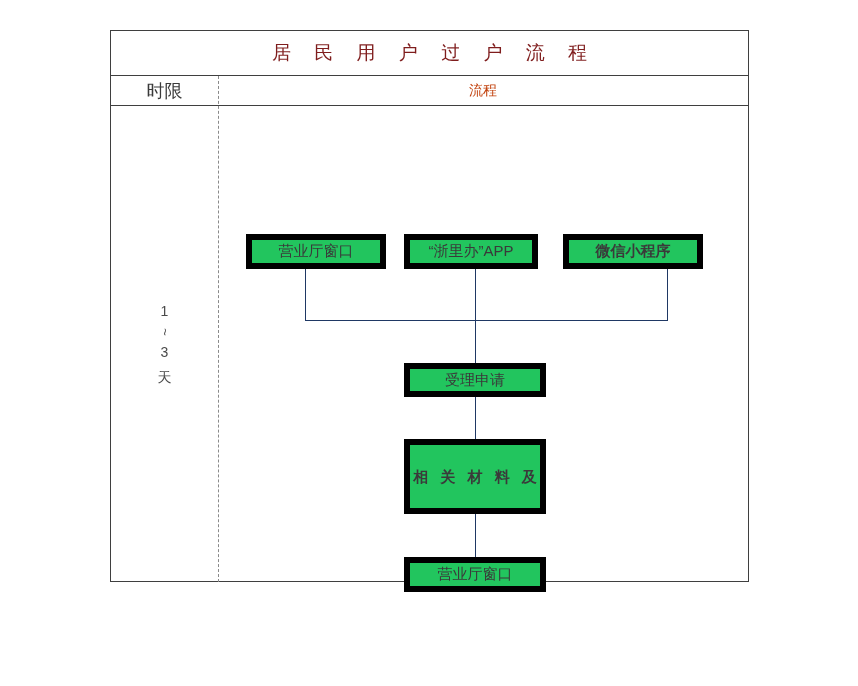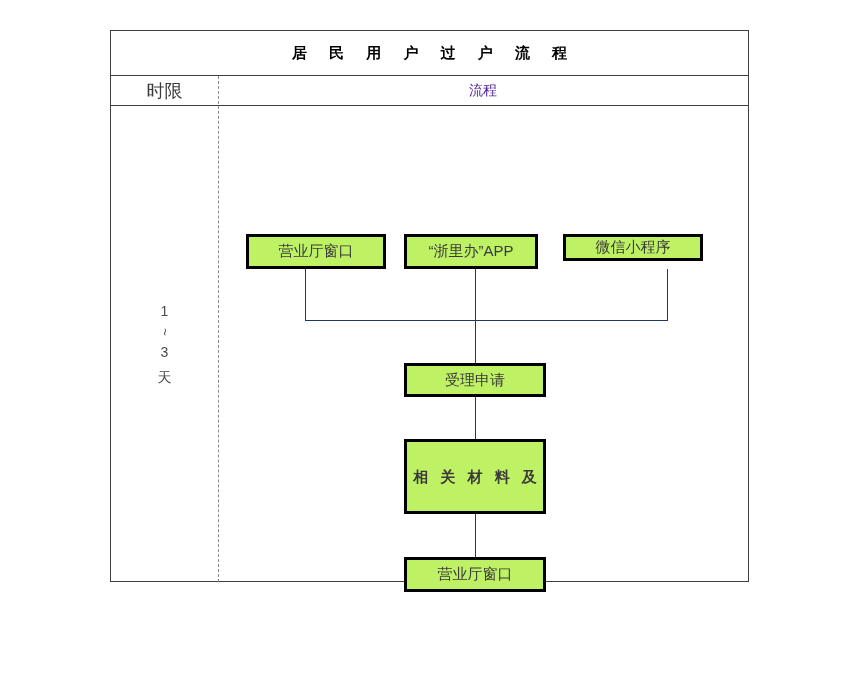--- a/index.html
+++ b/index.html
@@ -34,25 +34,25 @@
     top: 0;
     width: 100%;
     height: 45px;
     border-bottom: 1px solid #3f3f3f;
     box-sizing: border-box;
     display: flex;
     align-items: center;
     justify-content: center;
   }
   .title-text {
-    font-size: 15px;
+    font-size: 19px;
     letter-spacing: 9px;
     text-indent: 9px;
-    color: #000000;
-    font-weight: 700;
+    color: #7f1d1d;
+    font-weight: 400;
   }
 
   .head-row {
     position: absolute;
     left: 0;
     top: 45px;
     width: 100%;
     height: 30px;
     border-bottom: 1px solid #3f3f3f;
     box-sizing: border-box;
@@ -72,21 +72,21 @@
   .head-cell-right {
     position: absolute;
     left: 107px;
     top: 0;
     right: 0;
     height: 100%;
     display: flex;
     align-items: center;
     justify-content: center;
     font-size: 14px;
-    color: #4c1d95;
+    color: #c2410c;
     font-family: Liberation Mono, monospace;
   }
 
   
   .col-divider {
     position: absolute;
     left: 107px;
     top: 45px;
     width: 0;
     height: 506px;
@@ -124,22 +124,22 @@
   .duration-cell .dur-tilde {
     display: inline-block;
     transform: rotate(90deg);
     font-size: 13px;
     line-height: 14px;
   }
 
   
   .node {
     position: absolute;
-    border: 3px solid #000000;
-    background: #bef264;
+    border: 6px solid #000000;
+    background: #22c55e;
     box-sizing: border-box;
     display: flex;
     flex-direction: column;
     align-items: center;
     justify-content: center;
     font-size: 15px;
     color: #3a3a3a;
     z-index: 3;
     white-space: nowrap;
   }
@@ -147,21 +147,21 @@
     line-height: 30px;
   }
   .node .spaced {
     letter-spacing: 4px;
     text-indent: 4px;
   }
 
   
   #node-hall      { left: 135px; top: 128px; width: 140px; height: 35px; }
   #node-app       { left: 293px; top: 128px; width: 134px; height: 35px; }
-  #node-wechat    { left: 452px; top: 128px; width: 140px; height: 27px; }
+  #node-wechat    { left: 452px; top: 128px; width: 140px; height: 35px; font-weight: bold; }
   #node-accept    { left: 293px; top: 257px; width: 142px; height: 34px; }
   #node-materials { left: 293px; top: 333px; width: 142px; height: 75px; font-weight: bold; }
   #node-handle    { left: 293px; top: 451px; width: 142px; height: 35px; }
 
   
   .conn {
     position: absolute;
     background: #1f3864;
     z-index: 1;
   }

